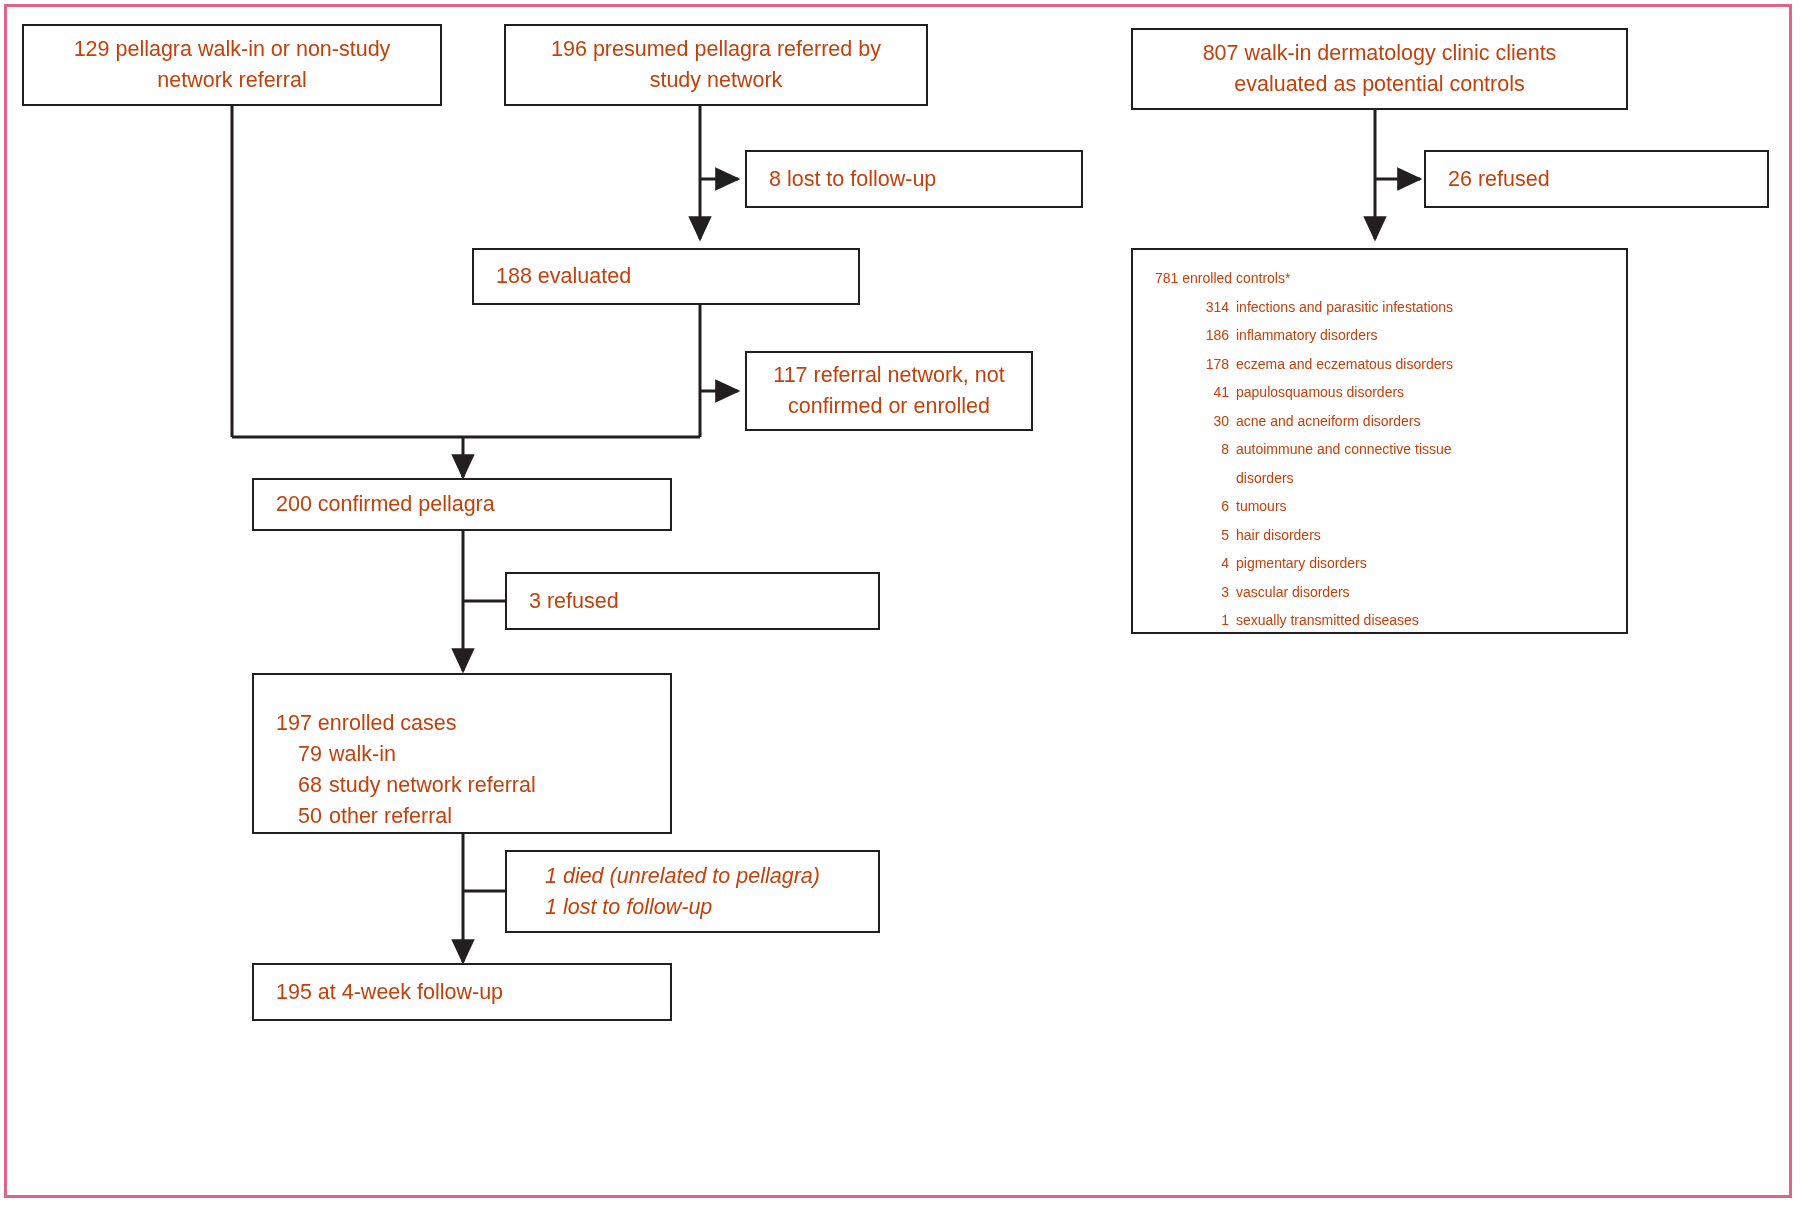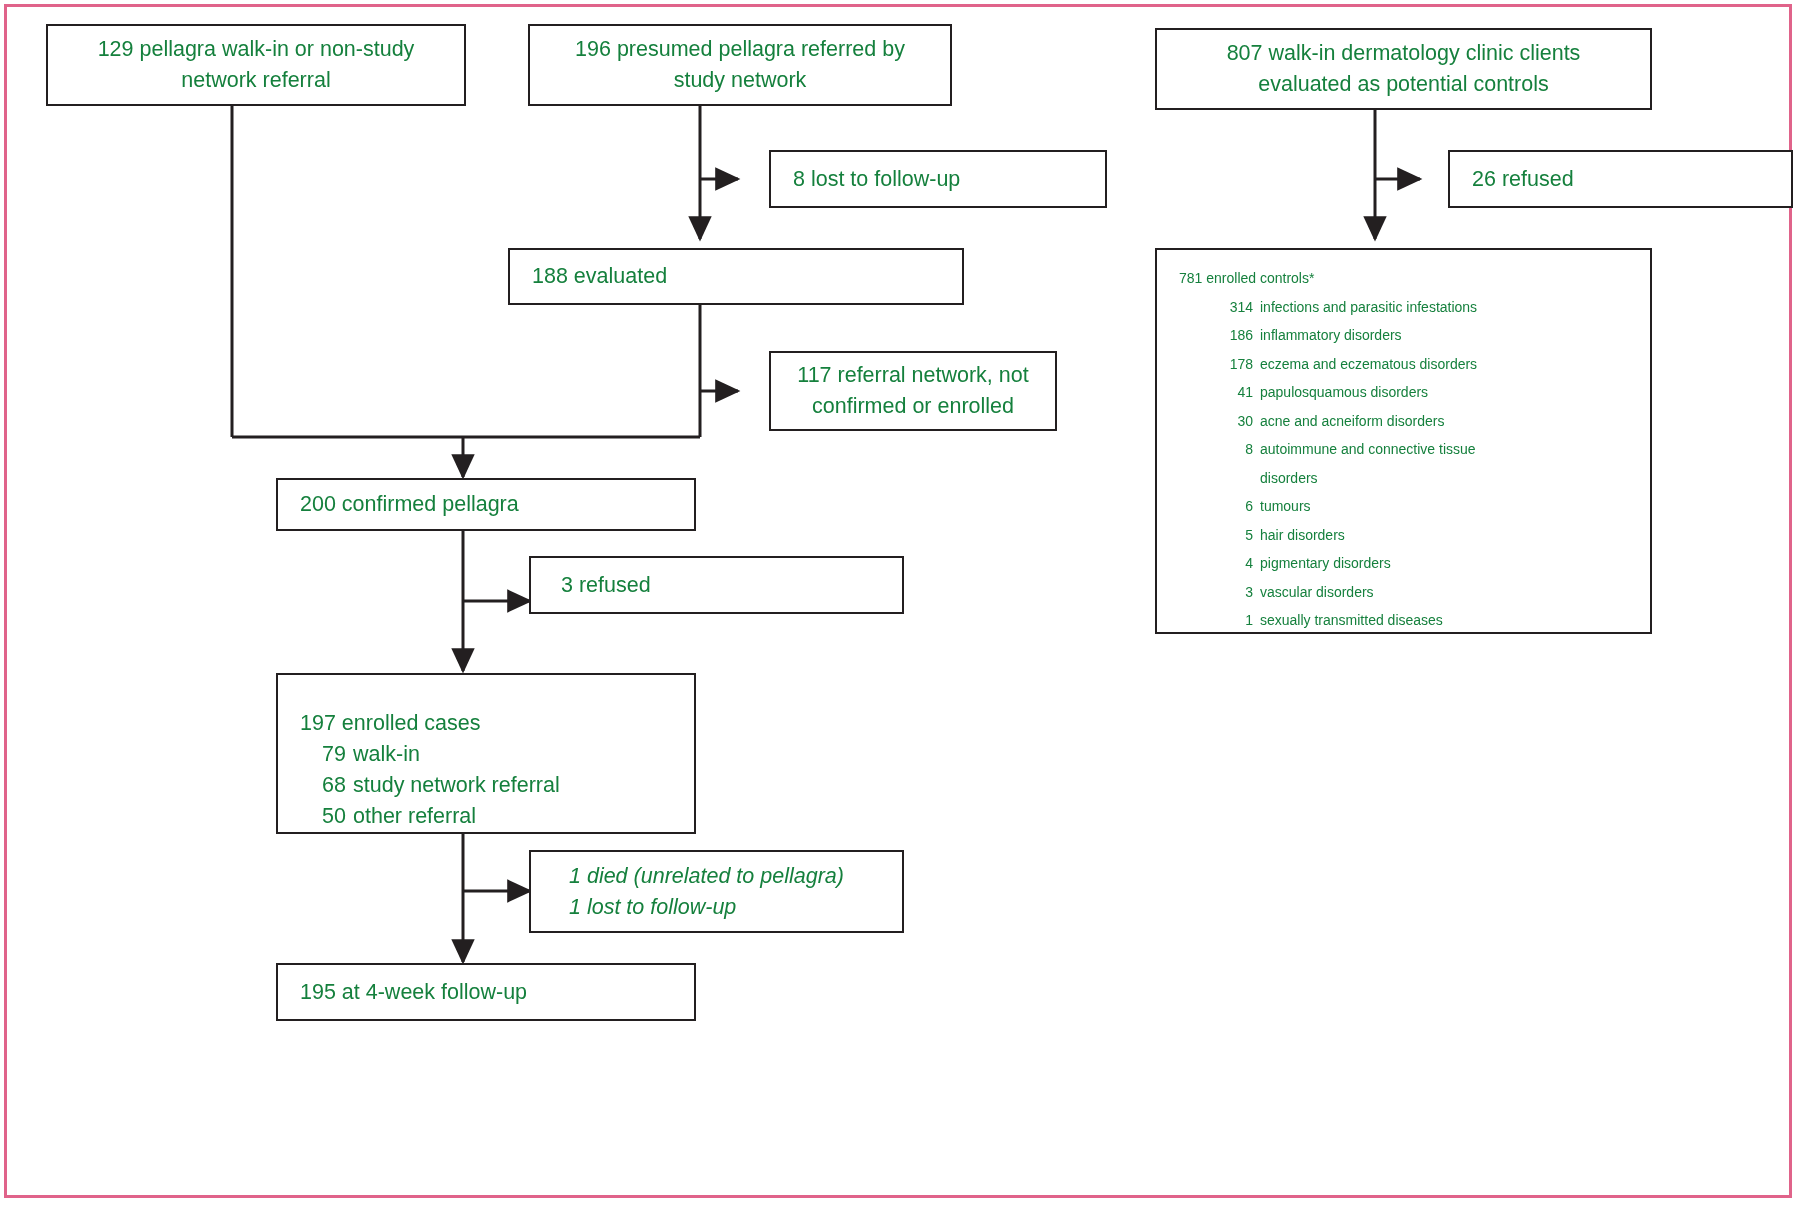--- a/index.html
+++ b/index.html
@@ -32,27 +32,26 @@
     top: 0;
     width: 1800px;
     height: 1206px;
     pointer-events: none;
   }
   .node {
     position: absolute;
     box-sizing: border-box;
     border: 2.5px solid #231f20;
     background: #ffffff;
-    color: #15803d;
+    color: #c2410c;
     font-size: 21.5px;
     line-height: 31px;
     display: flex;
     align-items: center;
     overflow: hidden;
-    margin-left: 24px;
   }
   .node .inner { width: 100%; }
   .center .inner { text-align: center; }
   .left .inner { text-align: left; padding-left: 22px; }
 
   
   .ctrl-head {
     padding-left: 22px;
     white-space: nowrap;
   }
@@ -156,21 +155,21 @@
   </div>
 
   <div class="node left" style="left:745px; top:150px; width:338px; height:58px;">
     <div class="inner">8 lost to follow-up</div>
   </div>
 
   <div class="node left" style="left:1424px; top:150px; width:345px; height:58px;">
     <div class="inner">26 refused</div>
   </div>
 
-  <div class="node left" style="left:484px; top:248px; width:456px; height:57px;">
+  <div class="node left" style="left:472px; top:248px; width:388px; height:57px;">
     <div class="inner">188 evaluated</div>
   </div>
 
   <div class="node center" style="left:745px; top:351px; width:288px; height:80px;">
     <div class="inner">
       <div>117 referral network, not</div>
       <div>confirmed or enrolled</div>
     </div>
   </div>
 
@@ -226,21 +225,21 @@
           <span class="ctrl-txt">sexually transmitted diseases</span>
         </li>
       </ul>
     </div>
   </div>
 
   <div class="node left" style="left:252px; top:478px; width:420px; height:53px;">
     <div class="inner">200 confirmed pellagra</div>
   </div>
 
-  <div class="node left" style="left:505px; top:556px; width:375px; height:58px;padding-left:8px;">
+  <div class="node left" style="left:505px; top:572px; width:375px; height:58px;">
     <div class="inner">3 refused</div>
   </div>
 
   <div class="node" style="left:252px; top:673px; width:420px; height:161px; align-items:flex-end;">
     <div class="inner">
       <div class="case-head">197 enrolled cases</div>
       <ul class="case-list">
         <li>
           <span class="case-num">79</span>
           <span>walk-in</span>

